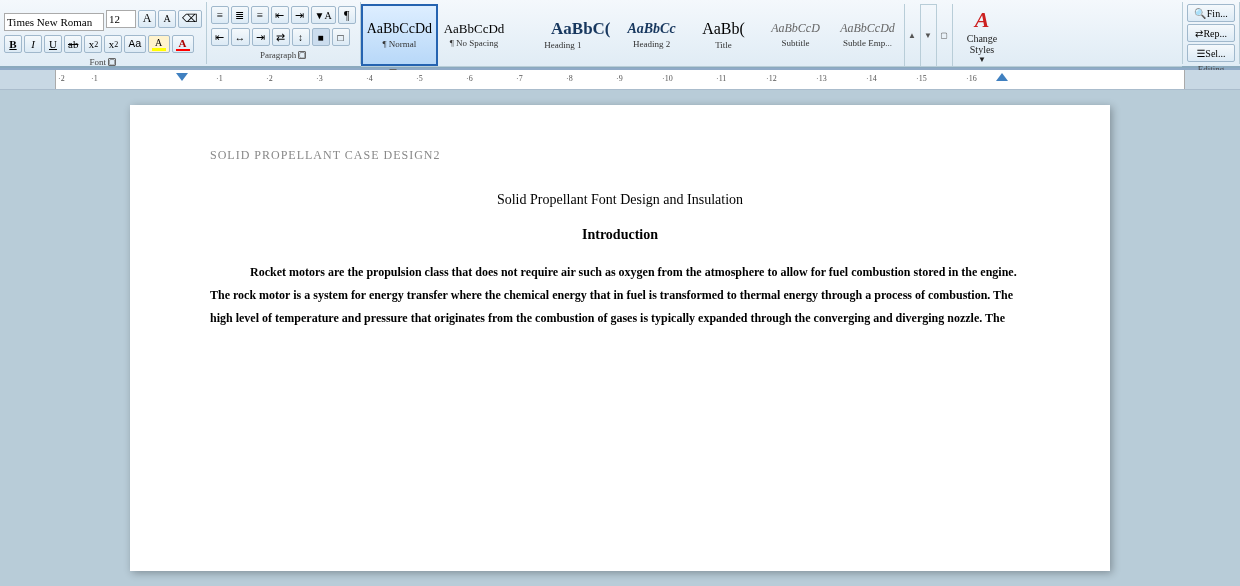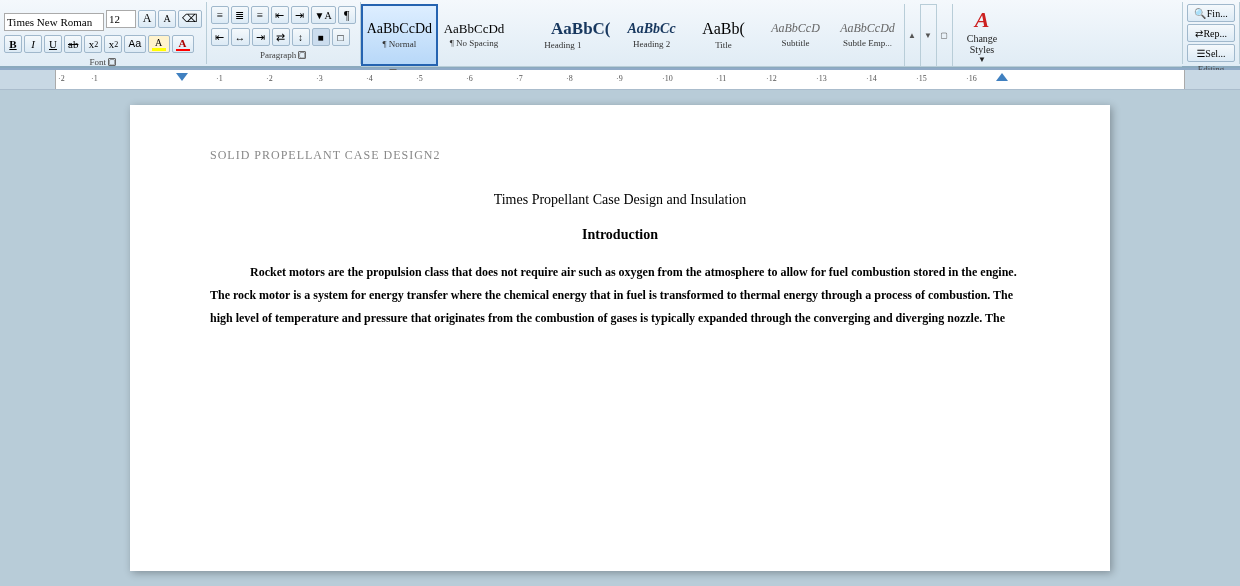--- a/index.html
+++ b/index.html
@@ -413,21 +413,21 @@
 </div>
 
 <div class="doc-area">
   <div class="doc-page">
 
     <div class="doc-header">
       <span>SOLID PROPELLANT CASE DESIGN</span>
       <span>2</span>
     </div>
 
-    <div class="doc-title-line">Times Propellant Case Design and Insulation</div>
+    <div class="doc-title-line">Solid Propellant Font Design and Insulation</div>
 
     <div class="doc-section-heading">Introduction</div>
 
     <div class="doc-paragraph">
       <span>Rocket motors are the propulsion class that does not require air such as oxygen from the atmosphere to allow for fuel combustion stored in the engine.  The rock motor is a system for energy transfer where the chemical energy that in fuel is transformed to thermal energy through a process of combustion.   The high level of temperature and pressure that originates from the combustion of gases is typically expanded through the converging and diverging nozzle. The</span>
     </div>
 
   </div>
 </div>
 

